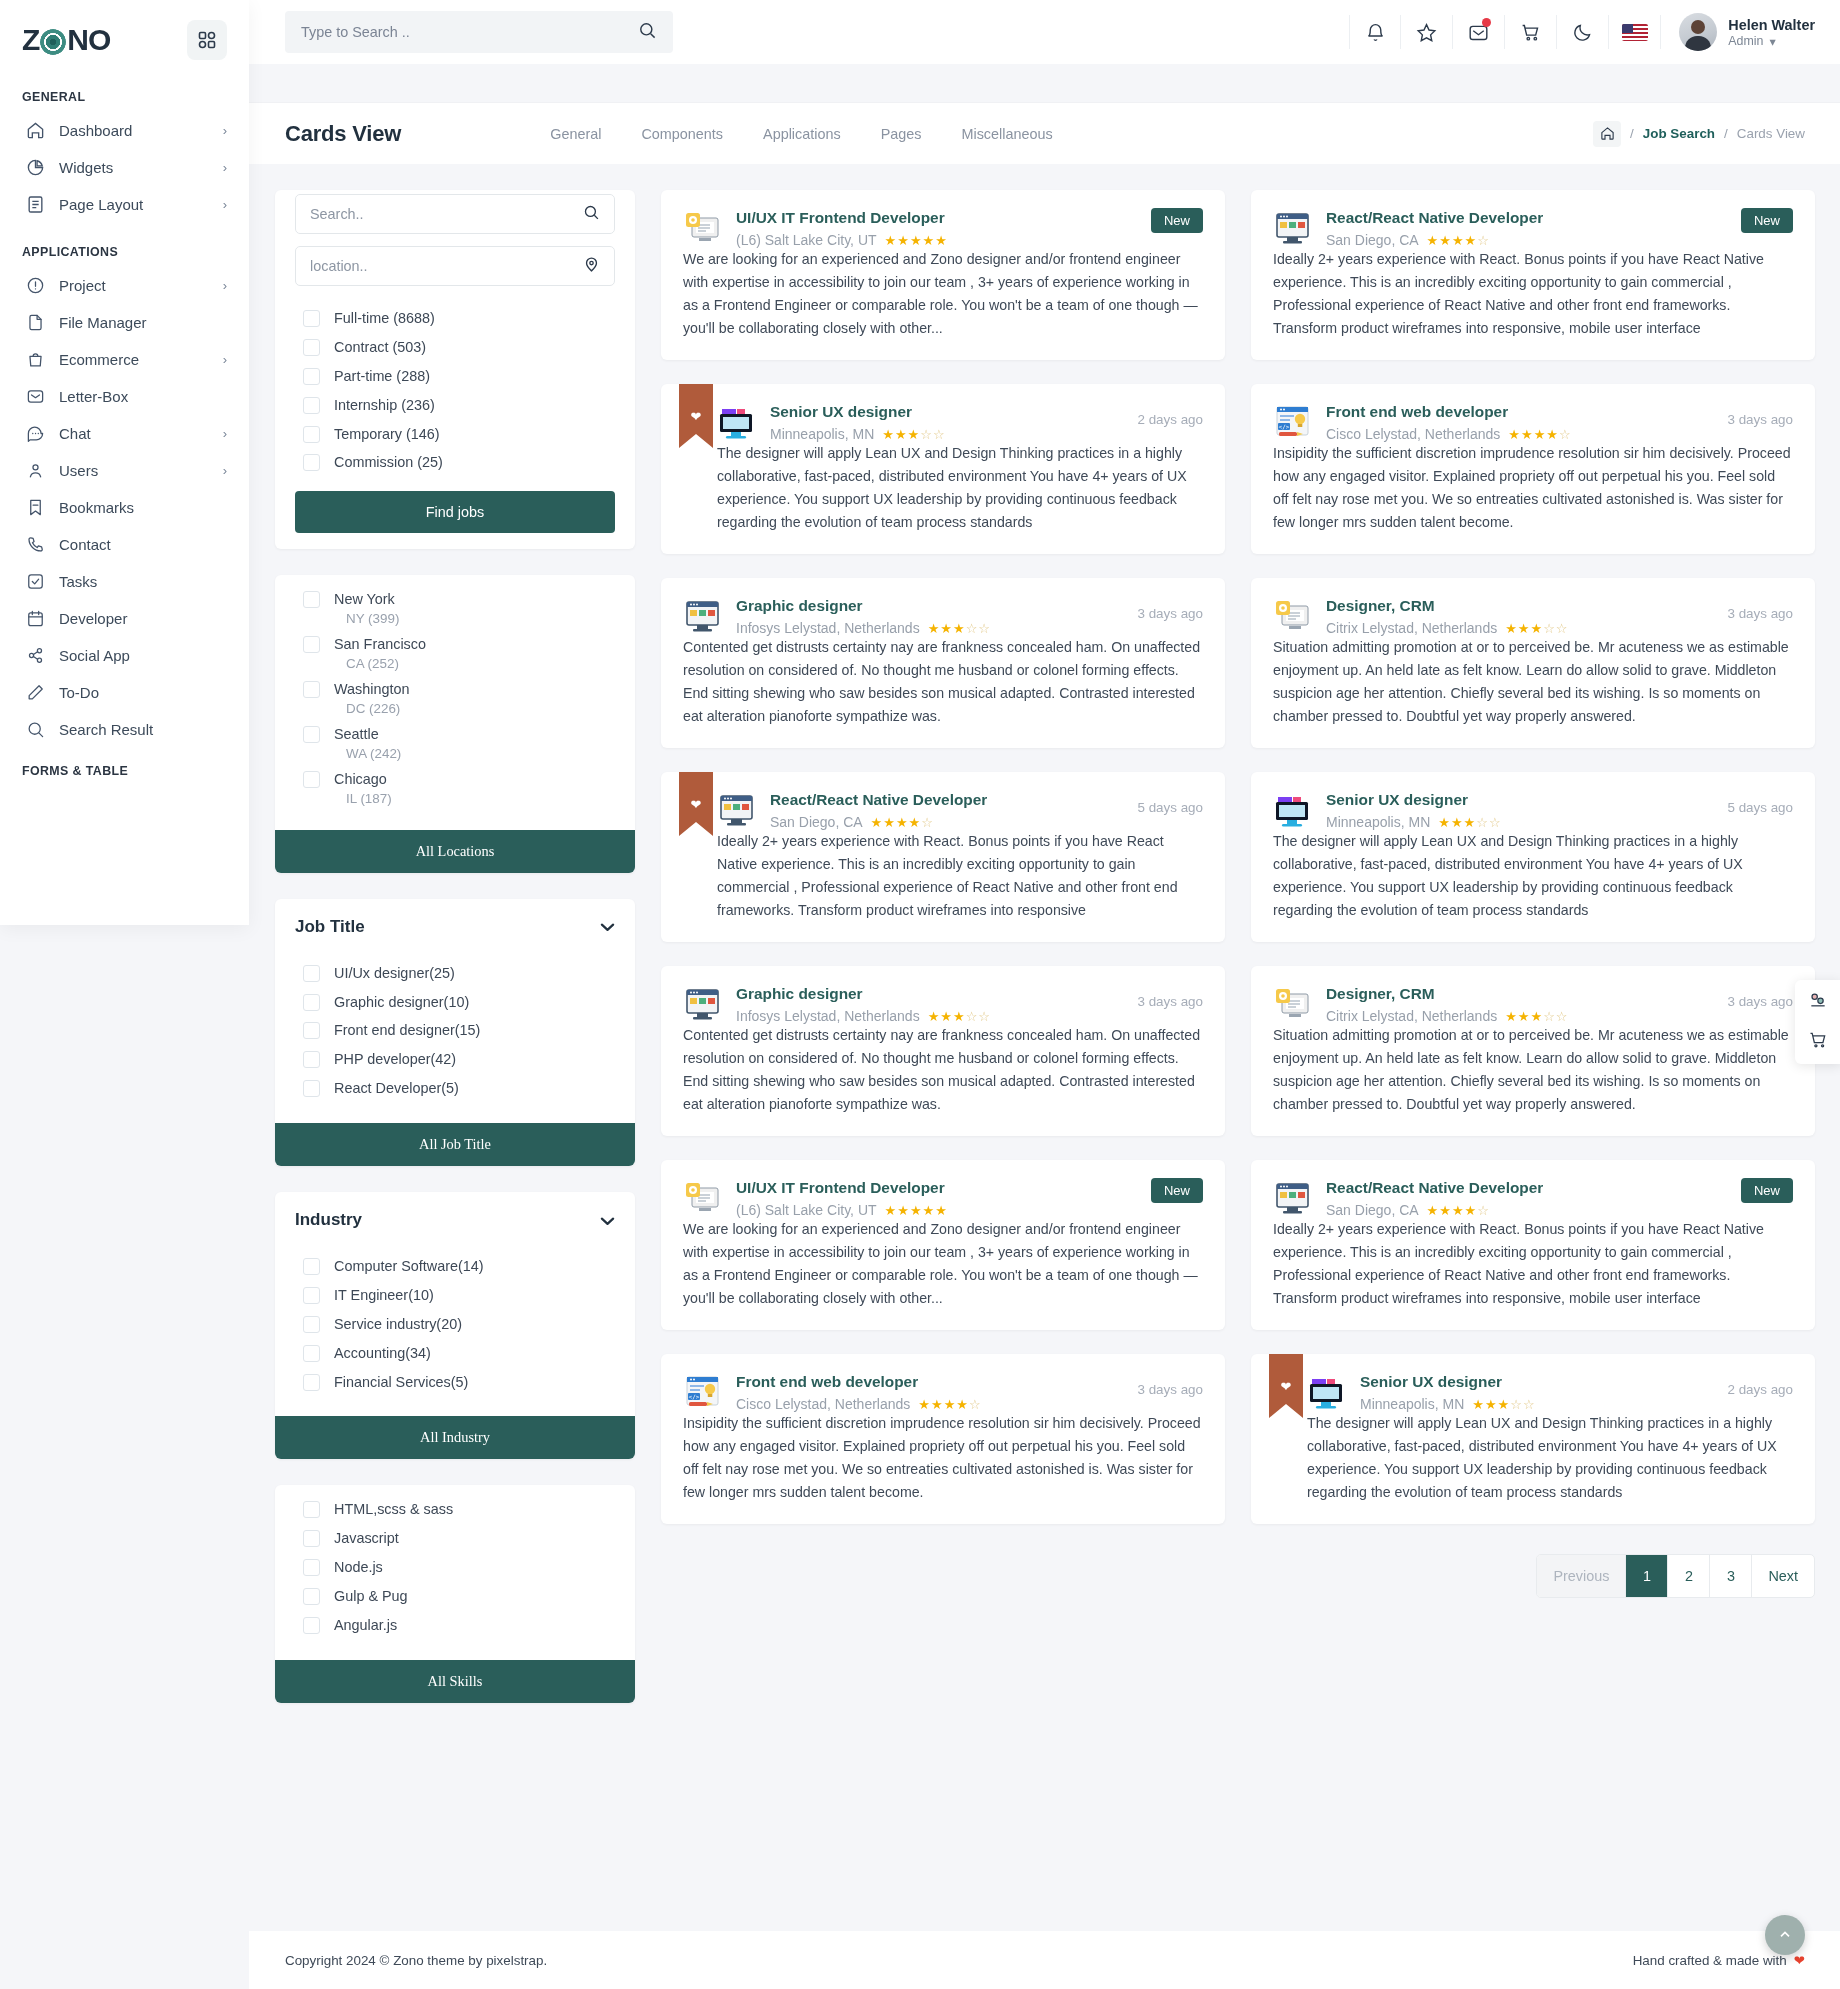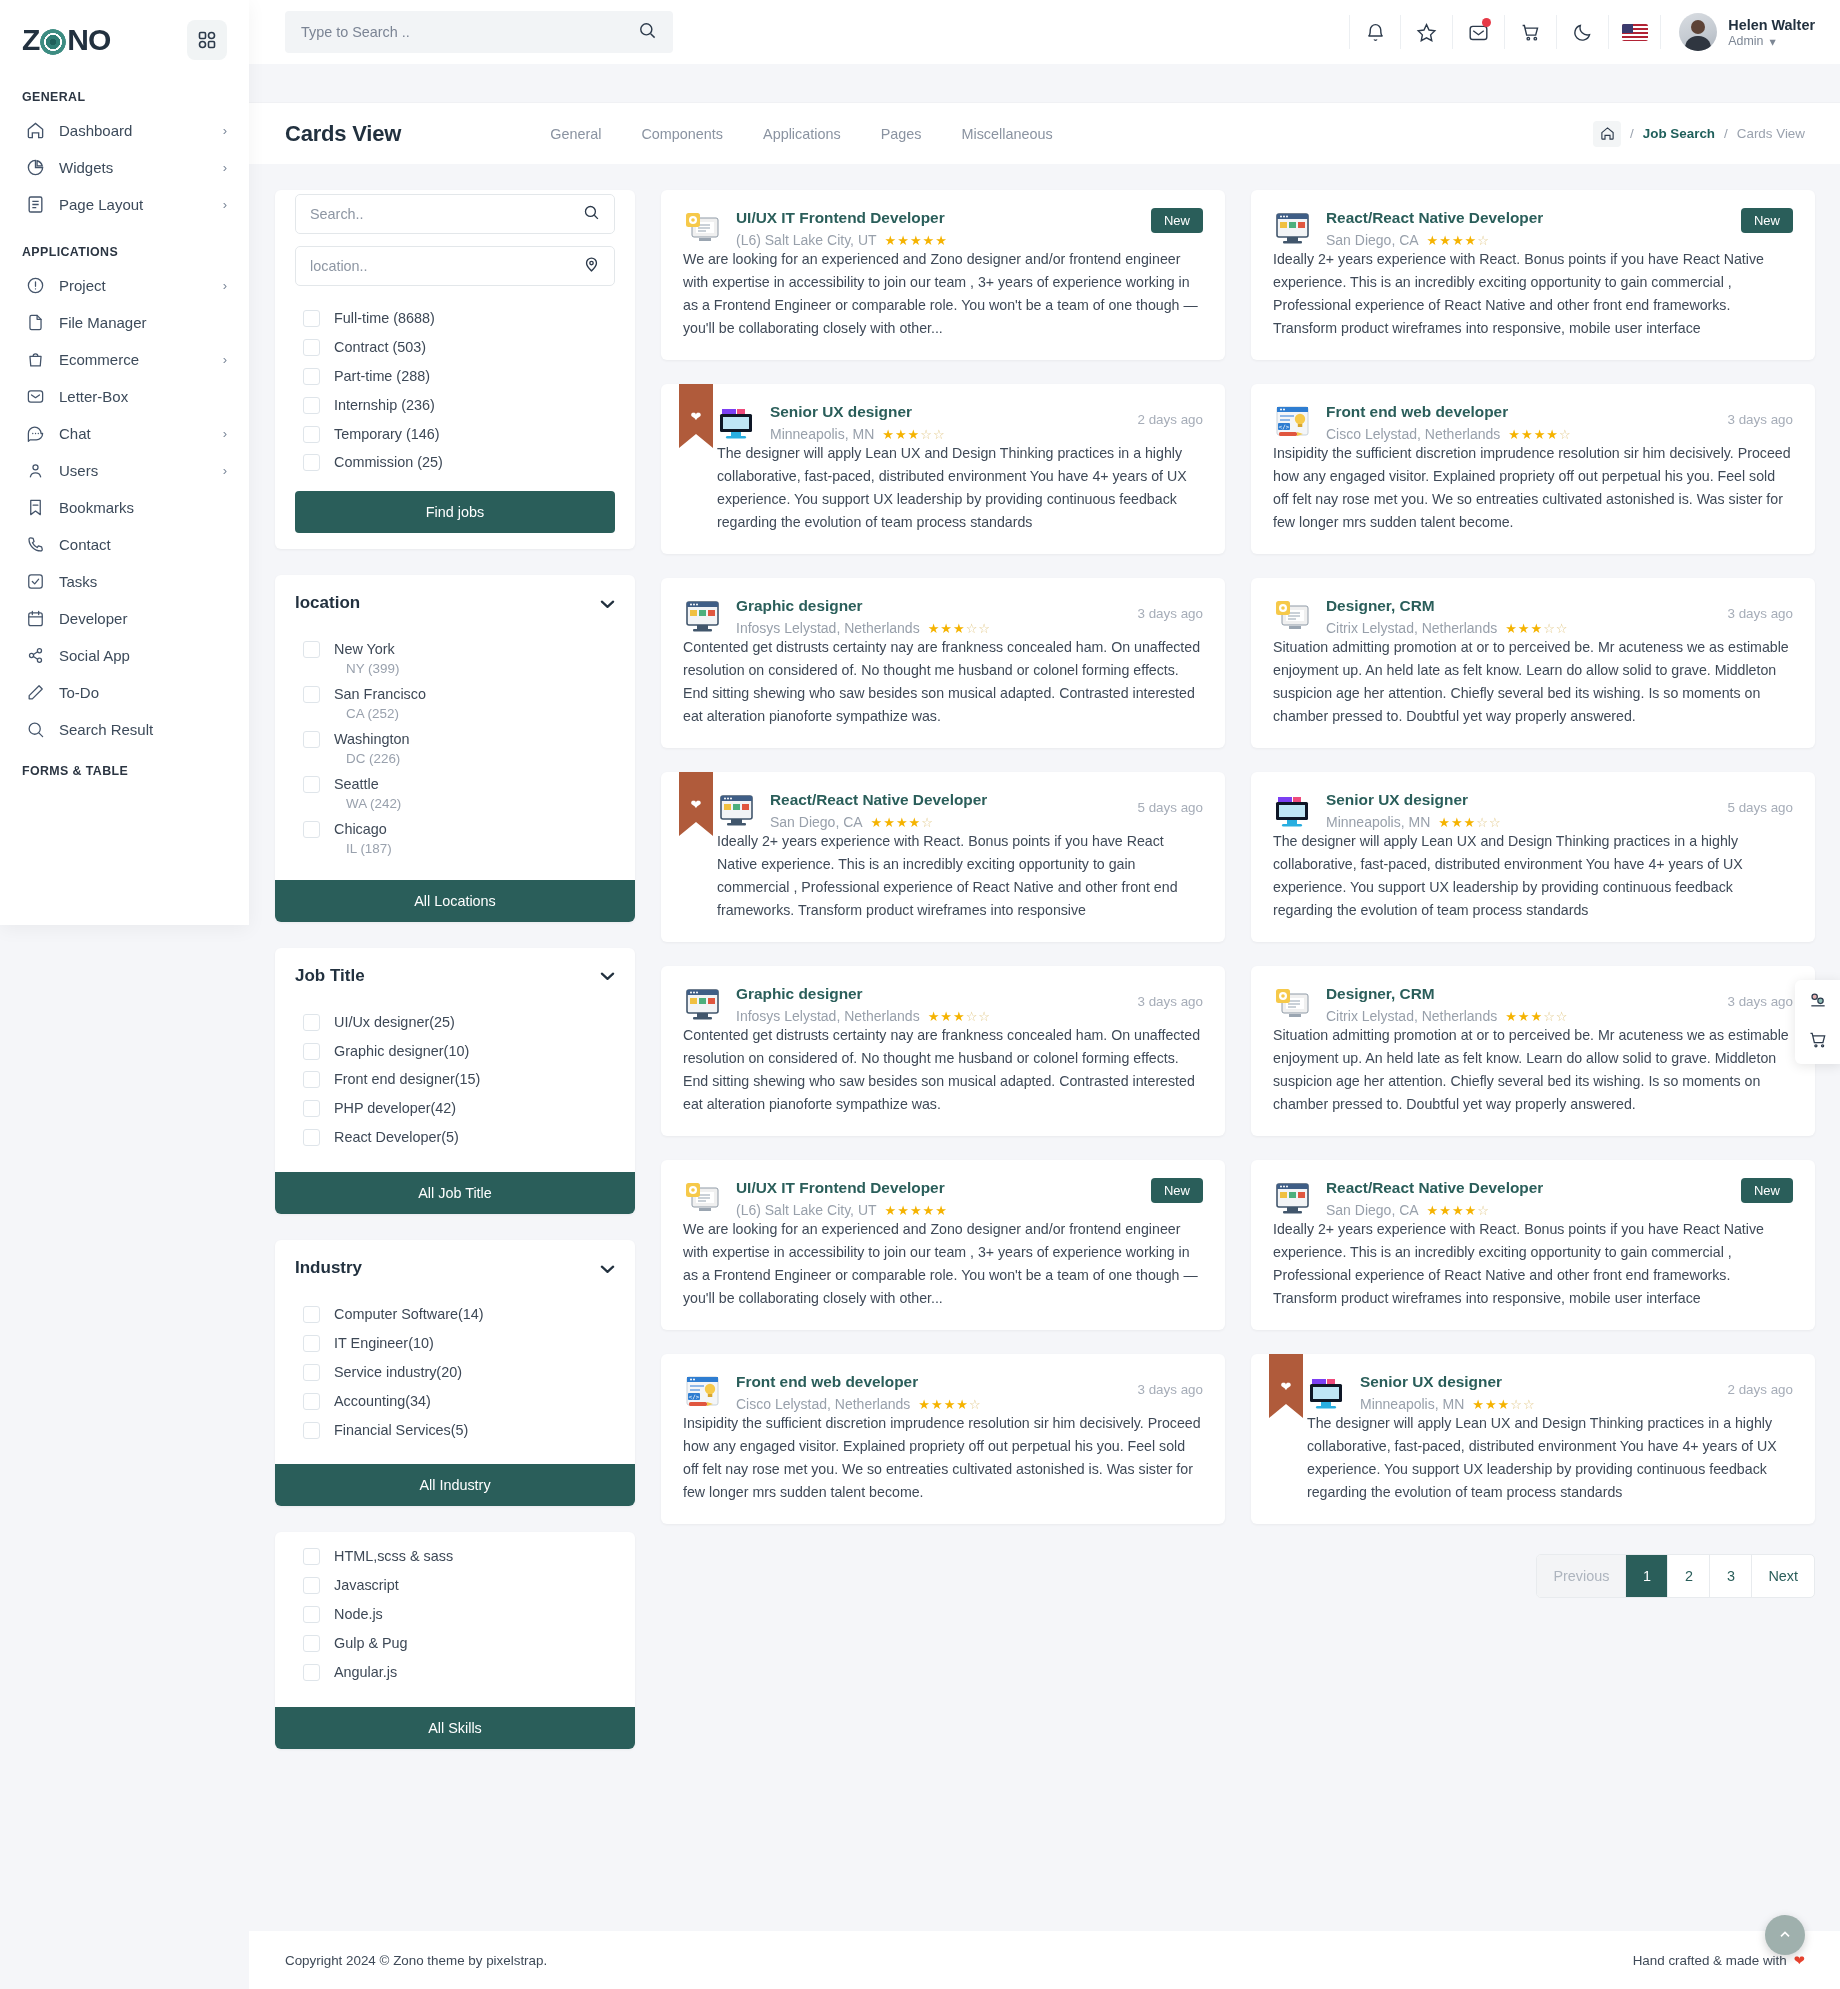--- a/index.html
+++ b/index.html
@@ -118,21 +118,21 @@
     width: 17px; height: 17px; border: 1px solid #dfe5ea; border-radius: 3px; background: #fff;
     flex: 0 0 17px; margin-top: 2px; cursor: pointer;
   }
   .chk-txt { font-size: 14.4px; color: #3d4856; line-height: 1.45; }
   .chk-sub { font-size: 13.4px; color: #99a1ad; margin-left: 12px; margin-top: 1px; }
   .fbtn {
     display: block; width: 100%; background: #2a5e5a; color: #fff; border: 0;
     font-size: 14.4px; font-family: "Liberation Sans", sans-serif;
     padding: 13px 0; text-align: center; cursor: pointer; border-radius: 4px;
   }
-  .fbtn-full { border-radius: 0; margin-top: 4px; }
+  .fbtn-full { border-radius: 0; margin-top: 4px; font-family: Liberation Serif, serif; }
   .fcard-body .fbtn { margin-top: 14px; }
 
   
   .jobcol { flex: 1; min-width: 0; display: flex; flex-direction: column; }
   .jobgrid { display: grid; grid-template-columns: 1fr 1fr; gap: 24px 26px; }
   .job {
     background: #fff; border-radius: 6px; box-shadow: 0 1px 3px rgba(0,0,0,.05);
     padding: 18px 22px 20px 22px; position: relative; overflow: hidden;
   }
   .job.ribbon { padding-left: 56px; }
@@ -468,26 +468,20 @@
                 <span><span class="chk-txt">Temporary (146)</span></span>
               </div>
               <div class="chk-row">
                 <span class="chk"></span>
                 <span><span class="chk-txt">Commission (25)</span></span>
               </div>
               <button class="fbtn">Find jobs</button>
             </div>
           </div>
           <div class="fcard">
-            <div class="fcard-head">
-              <h4>location</h4>
-              <span class="chev-down"><svg width="15" height="10" viewBox="0 0 16 10" fill="none" stroke="currentColor" stroke-width="2.4" stroke-linecap="round" stroke-linejoin="round">
-                  <path d="M2 2.5L8 8 14 2.5"></path>
-                </svg></span>
-            </div>
             <div class="fcard-body">
               <div style="height:6px"></div>
               <div class="chk-row">
                 <span class="chk"></span>
                 <span><span class="chk-txt">New York</span><div class="chk-sub">NY (399)</div></span>
               </div>
               <div class="chk-row">
                 <span class="chk"></span>
                 <span><span class="chk-txt">San Francisco</span><div class="chk-sub">CA (252)</div></span>
               </div>

